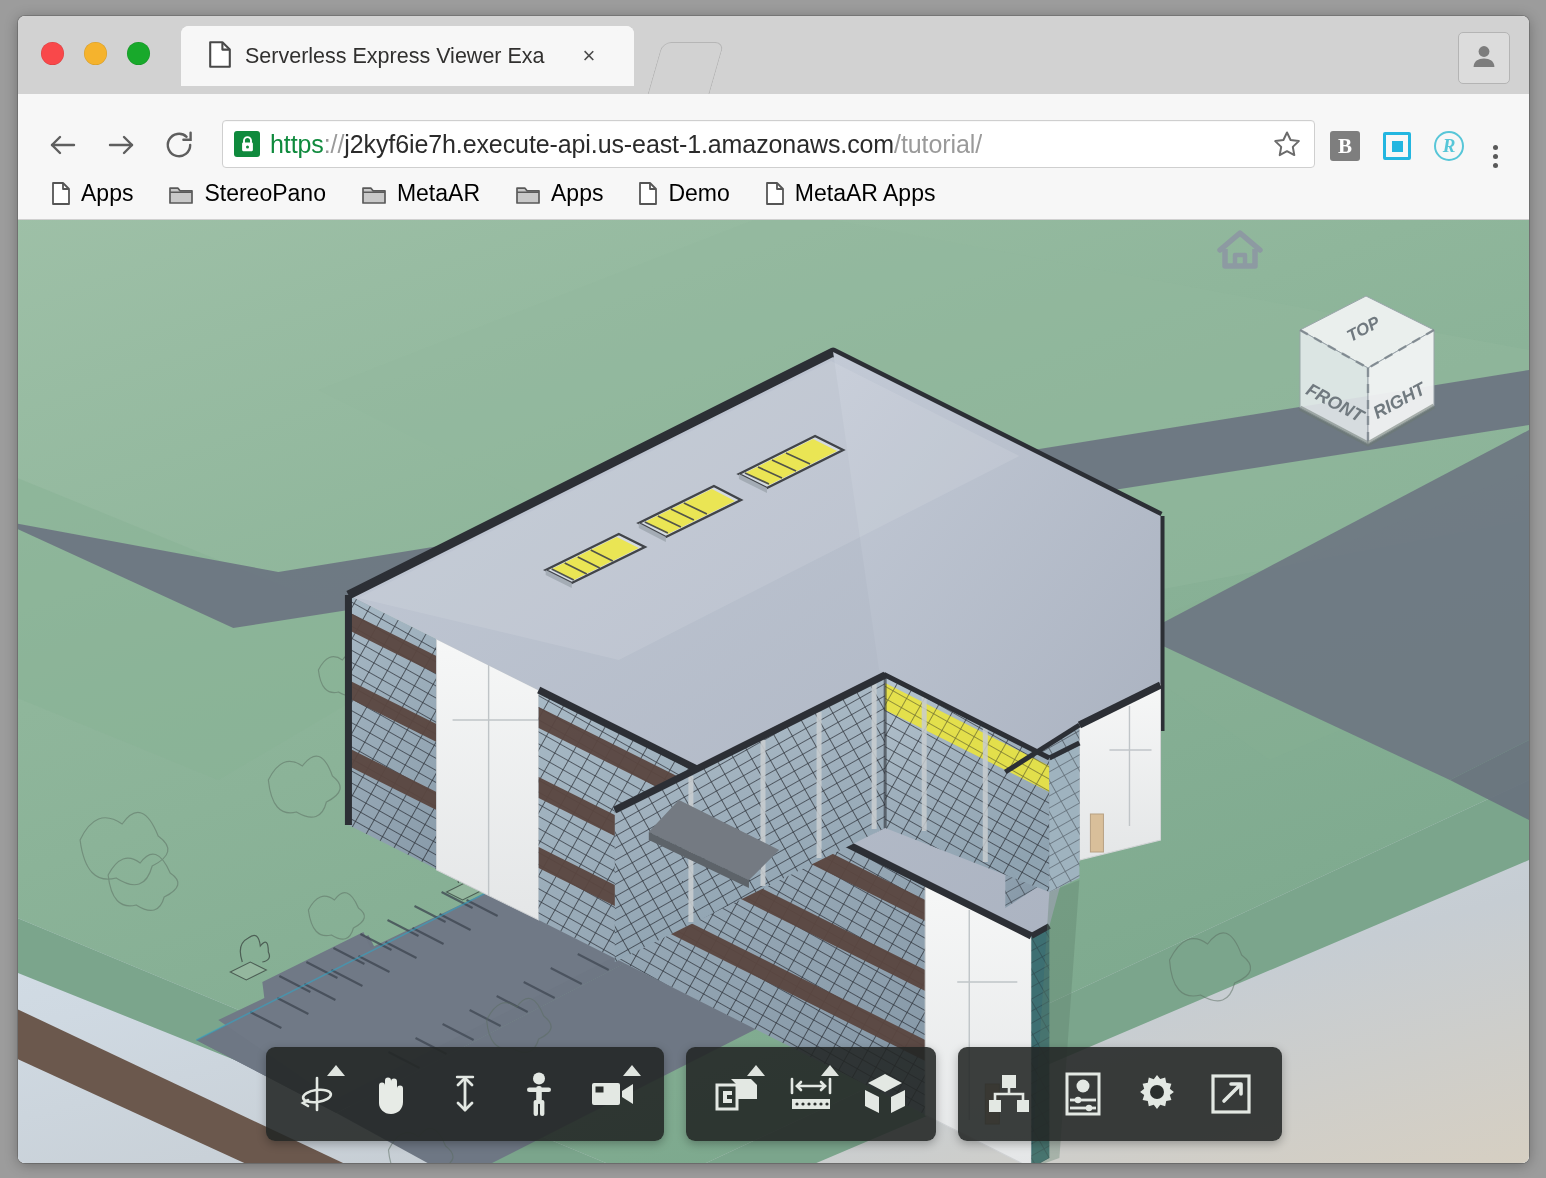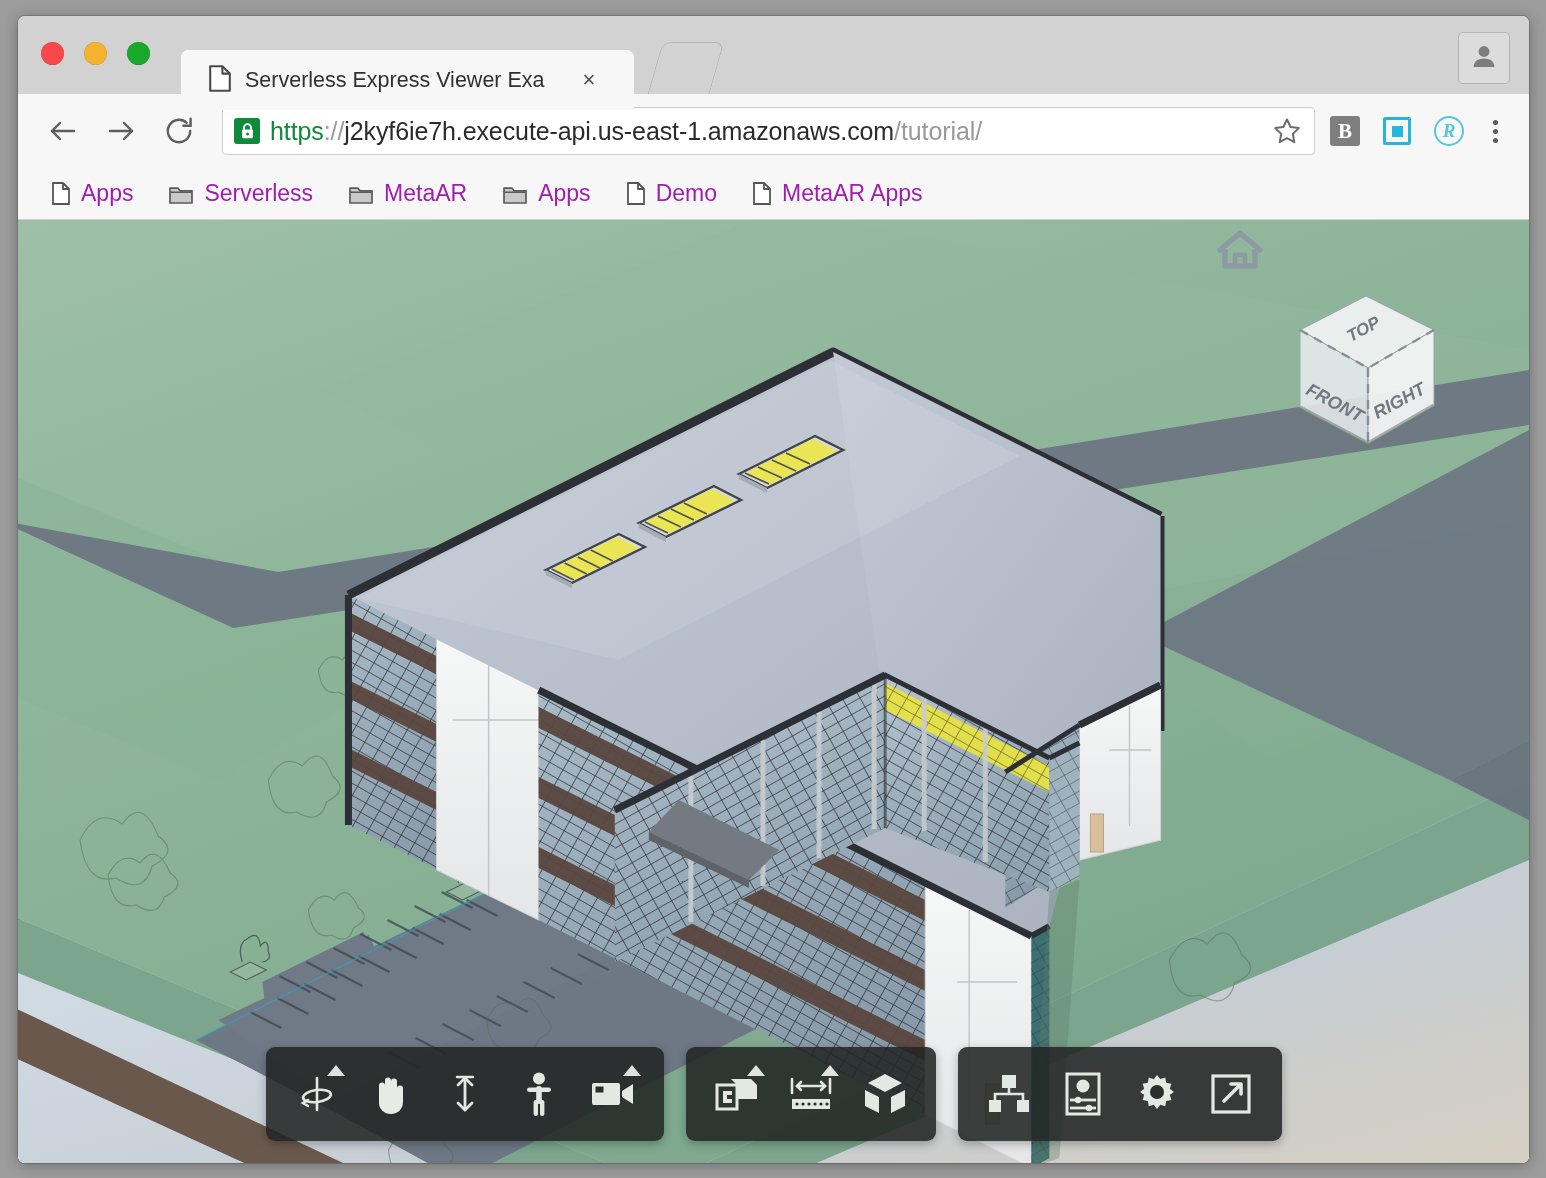--- a/index.html
+++ b/index.html
@@ -32,21 +32,21 @@
   .traffic {
     position: absolute; left: 23px; top: 26px;
     display: flex; gap: 20px; align-items: center;
   }
   .light { width: 23px; height: 23px; border-radius: 50%; display:block; }
   .light.red    { background: #f9484a; box-shadow: inset 0 0 0 .5px rgba(0,0,0,.13); }
   .light.yellow { background: #f5b32d; box-shadow: inset 0 0 0 .5px rgba(0,0,0,.13); }
   .light.green  { background: #18a92b; box-shadow: inset 0 0 0 .5px rgba(0,0,0,.13); }
 
   .tab {
-    position: absolute; left: 163px; top: 34px;
+    position: absolute; left: 163px; top: 10px;
     width: 453px; height: 60px;
     background: #f7f7f7;
     border-radius: 8px 8px 0 0;
     display: flex; align-items: center;
     padding-left: 28px;
     overflow: hidden;
   }
   .tab:before, .tab:after {
     content:''; position:absolute; bottom:0; width:26px; height:60px; background:#f7f7f7;
   }
@@ -78,21 +78,21 @@
     width: 52px; height: 52px;
     border: 1.5px solid #b4b4b4; border-radius: 5px;
     background: #dcdcdc;
     display:flex; align-items:center; justify-content:center;
   }
 
   
   .navbar {
     flex: 0 0 74px; height: 74px;
     background: #f7f7f7;
-    display: flex; align-items: center;
+    display: flex; align-items: flex-end;
     padding: 0 16px 0 22px;
     border-bottom: none;
   }
   .nav-btn { width: 46px; height: 46px; display:flex; align-items:center; justify-content:center; color:#5e5e5e; flex:0 0 auto; }
   .nav-btn.back { margin-right: 12px; }
   .nav-btn.fwd  { margin-right: 12px; }
   .nav-btn.reload { margin-right: 20px; }
 
   .omnibox {
     flex: 1 1 auto; height: 48px;
@@ -133,21 +133,21 @@
   .kebab b { width: 5px; height: 5px; border-radius:50%; background:#5a5a5a; display:block; }
 
   
   .bookmarks {
     flex: 0 0 52px; height: 52px;
     background: #f7f7f7;
     display: flex; align-items: center;
     padding-left: 34px;
     border-bottom: 1px solid #d0d0d0;
   }
-  .bm { display: flex; align-items: center; margin-right: 36px; color: #a21caf; font-size: 23px; white-space:nowrap; }
+  .bm { display: flex; align-items: center; margin-right: 36px; color: #000000; font-size: 23px; white-space:nowrap; }
   .bm .bm-ico { margin-right: 11px; display:flex; align-items:center; flex:0 0 auto; }
 
   
   .stage {
     position: relative; flex: 1 1 auto; overflow: hidden;
     background: linear-gradient(150deg, #cfd9c9 0%, #d2dfe6 32%, #e2ecf3 55%, #e6eef4 100%);
   }
   .stage-sky {
     position:absolute; inset:0;
     background: linear-gradient(165deg, #dfe9f2 0%, #dde8f1 28%, #cfd9e2 60%, #c6cdd3 80%, #d6cfc2 100%);
@@ -299,21 +299,21 @@
       <span>Apps</span>
     </span>
 
     <span class="bm">
       <span class="bm-ico">
         <svg width="24" height="20" viewBox="0 0 24 20">
             <path d="M1 4.2h8l2 2.6h12V19H1z" fill="#c9c9c9" stroke="#5a5a5a" stroke-width="1.7" stroke-linejoin="round"></path>
             <path d="M1 8.2h22" stroke="#5a5a5a" stroke-width="1.5"></path>
           </svg>
       </span>
-      <span>Serverless</span>
+      <span>StereoPano</span>
     </span>
 
     <span class="bm">
       <span class="bm-ico">
         <svg width="24" height="20" viewBox="0 0 24 20">
             <path d="M1 4.2h8l2 2.6h12V19H1z" fill="#c9c9c9" stroke="#5a5a5a" stroke-width="1.7" stroke-linejoin="round"></path>
             <path d="M1 8.2h22" stroke="#5a5a5a" stroke-width="1.5"></path>
           </svg>
       </span>
       <span>MetaAR</span>

